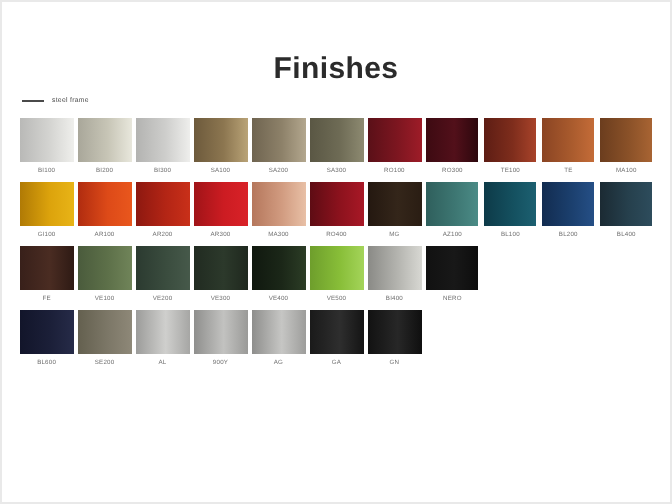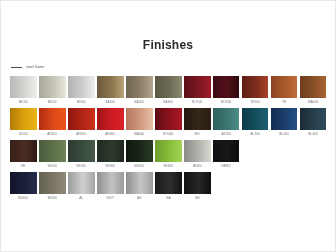--- a/index.html
+++ b/index.html
@@ -11,25 +11,25 @@
   }
   #sheet{
     position:relative;
     width:336px;height:252px;
     box-sizing:border-box;
     border:1px solid #e9e9e9;
     background:#fff;
   }
   #title{
     text-align:center;
-    font-size:12px;
+    font-size:15px;
     font-weight:bold;
     color:#2b2b2b;
     letter-spacing:.2px;
-    margin:12px;
+    margin:1px;
     padding-top:27px;
     line-height:11px;
   }
   #legend{
     display:flex;
     align-items:center;
     gap:4px;
     margin:6px 0 0 10px;
     height:8px;
   }

